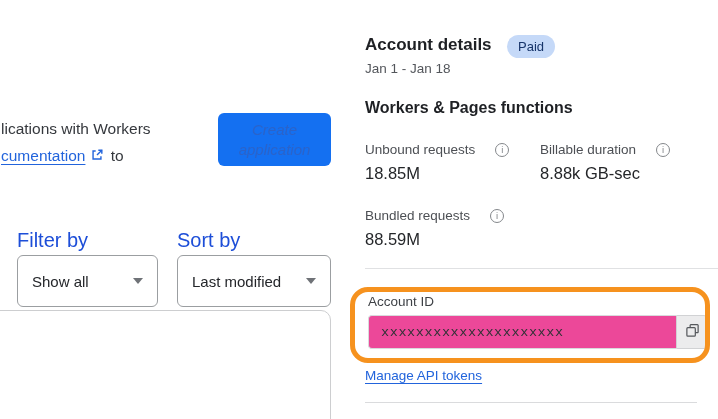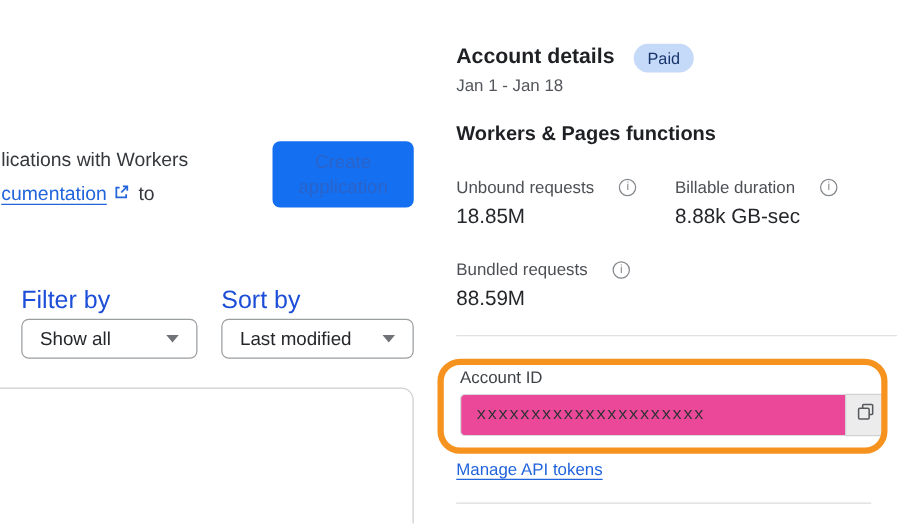--- a/index.html
+++ b/index.html
@@ -17,26 +17,26 @@
     color: #2264dc; text-decoration: underline; text-underline-offset: 3px; cursor: pointer;
   }
   .ext-icon { display: inline-block; vertical-align: -1px; margin: 0 2px 0 5px; }
 
   .create-btn {
     left: 218px; top: 113px; width: 113px; height: 53px;
     background: #1470f1; border: none; border-radius: 6px;
     color: #2b63c9; font-size: 15px; line-height: 20px;
     font-family: "Liberation Sans", sans-serif;
     display: flex; flex-direction: column; align-items: center; justify-content: center;
-    cursor: pointer; position: absolute;
+    cursor: pointer; position: absolute; font-style: italic;
   }
 
   .field-label { font-size: 20px; color: #1d4ed8; }
   .select {
-    position: absolute; height: 32px; background: #fff;
+    position: absolute; height: 52px; background: #fff;
     border: 1px solid #9b9ea1; border-radius: 6px;
     display: flex; align-items: center; padding: 0 14px;
     font-size: 15px; color: #24262a; cursor: pointer;
   }
   .select .caret {
     margin-left: auto; width: 0; height: 0;
     border-left: 5px solid transparent; border-right: 5px solid transparent;
     border-top: 6px solid #6f7277;
   }
   .select .val { margin-right: 18px; }

